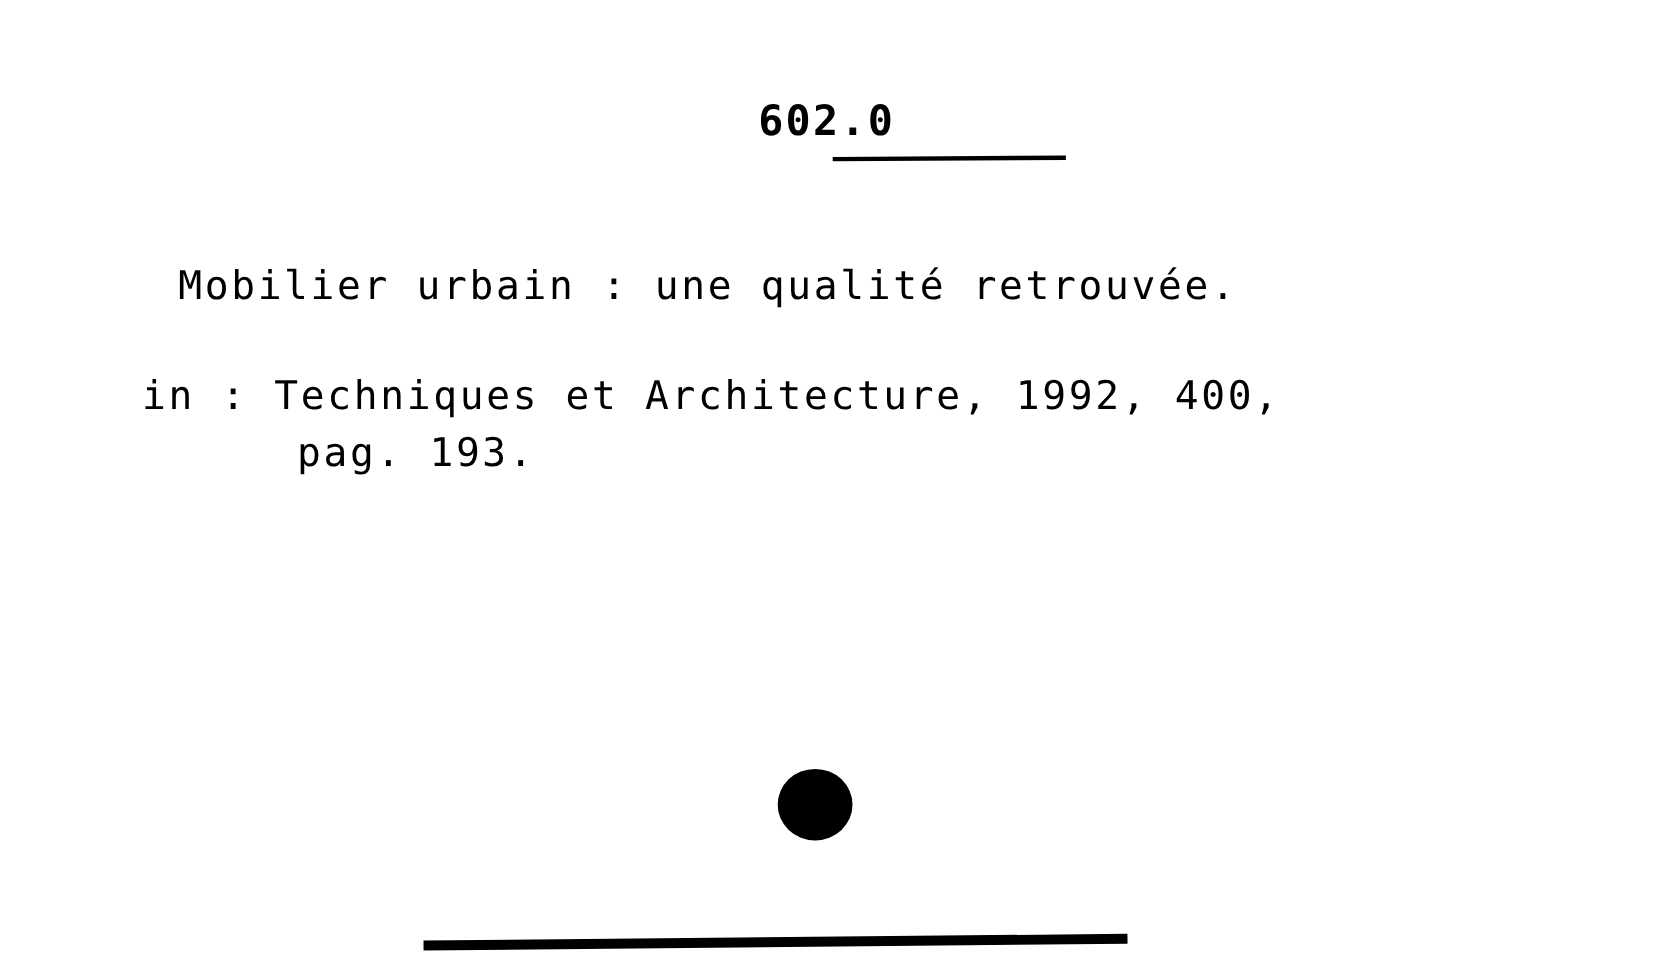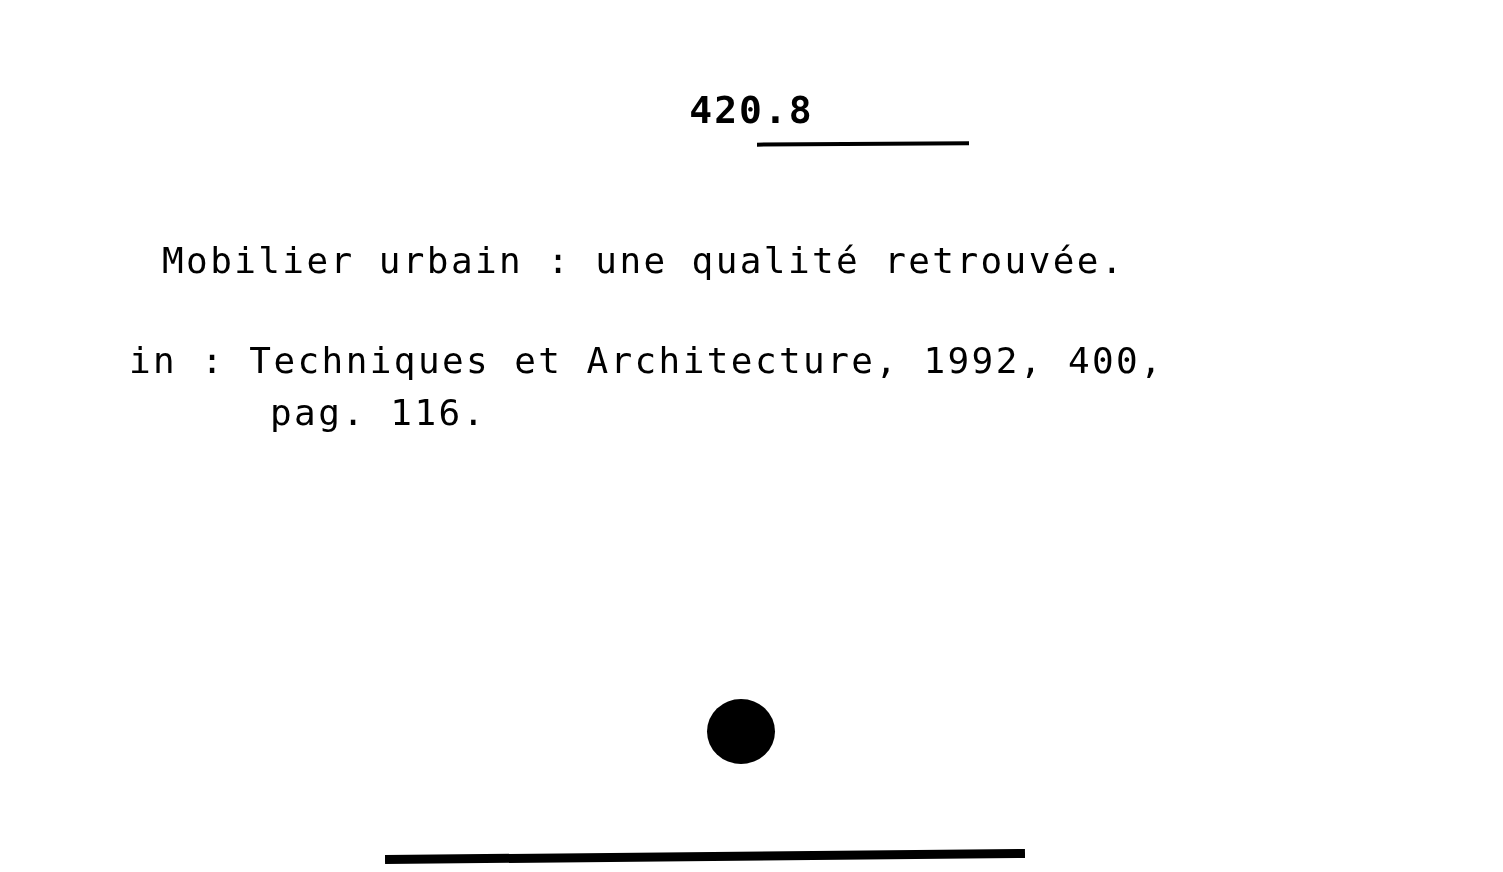--- a/index.html
+++ b/index.html
@@ -95,26 +95,26 @@
     background: #000;
     transform: rotate(-0.55deg);
   }
 </style>
 </head>
 <body>
 
 <div class="page">
 
   <div class="classmark">
-    <span class="classmark-text">420.8</span>
+    <span class="classmark-text">602.0</span>
   </div>
   <div class="classmark-rule"></div>
 
   <div class="title-line">Mobilier urbain : une qualité retrouvée.</div>
 
   <div class="source-line">in : Techniques et Architecture, 1992, 400,</div>
-  <div class="source-line-2">pag. 116.</div>
+  <div class="source-line-2">pag. 193.</div>
 
   <div class="dot-mark"></div>
 
   <div class="bottom-rule"></div>
 
 </div>
 
 </body></html>

